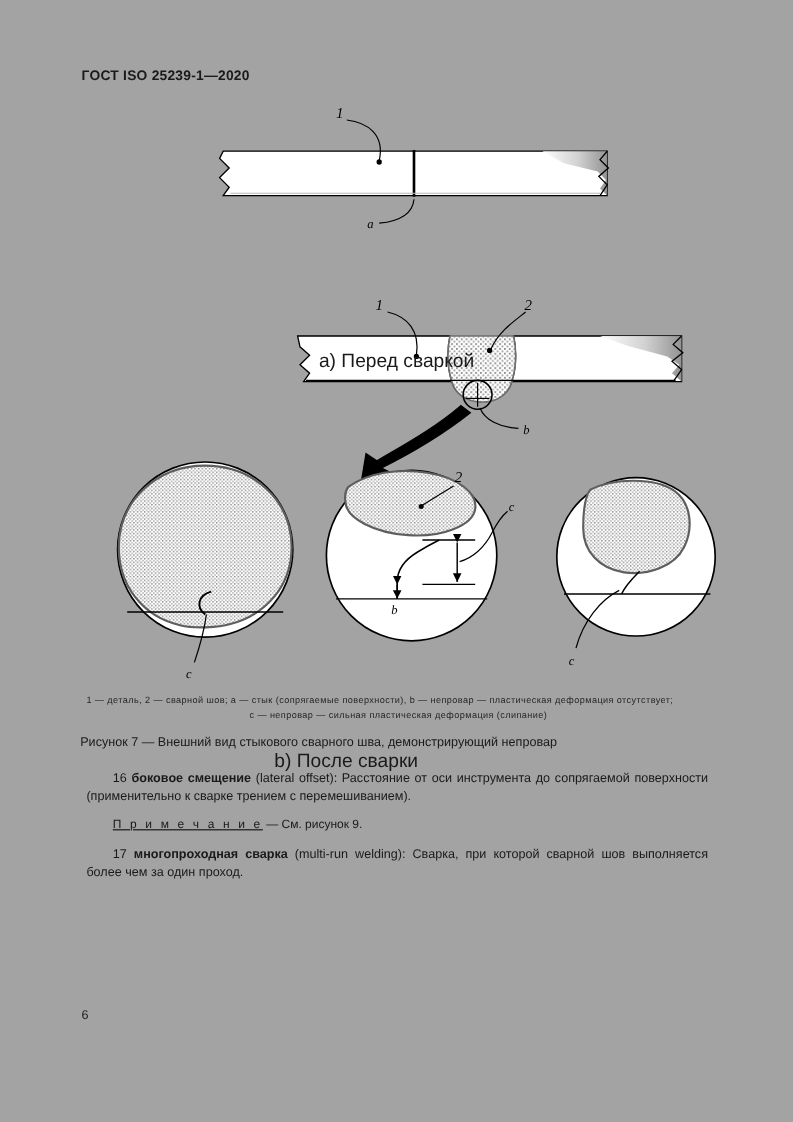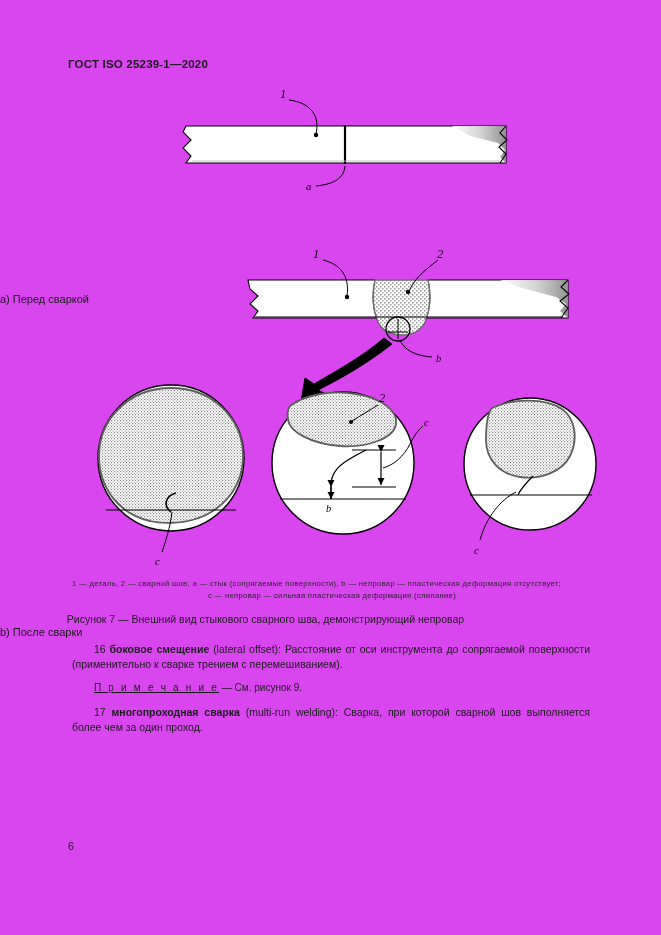--- a/index.html
+++ b/index.html
@@ -12,21 +12,21 @@
     height: 935px;
     position: relative;
     font-family: "Liberation Sans", sans-serif;
     color: #1a1a1a;
     overflow: hidden;
   }
 
   .page {
     position: absolute;
     inset: 0;
-    background: #d946ef;
+    background: #a3a3a3;
   }
 
   
   .header {
     position: absolute;
     top: 58px;
     left: 68px;
     font-size: 11.5px;
     font-weight: bold;
     letter-spacing: 0.2px;
@@ -38,21 +38,22 @@
     position: absolute;
     top: 78px;
     left: 0;
     width: 661px;
     height: 560px;
   }
   .fig-svg { display: block; }
 
   .subcap {
     position: absolute;
-    font-size: 11px;
+    font-size: 16px;
+    text-align: center;
     white-space: nowrap;
   }
   #subcap-a { top: 215px; left: 0; width: 661px; }
   #subcap-b { top: 548px; left: 0; width: 577px; }
 
   
   .legend {
     position: absolute;
     top: 578px;
     left: 72px;

